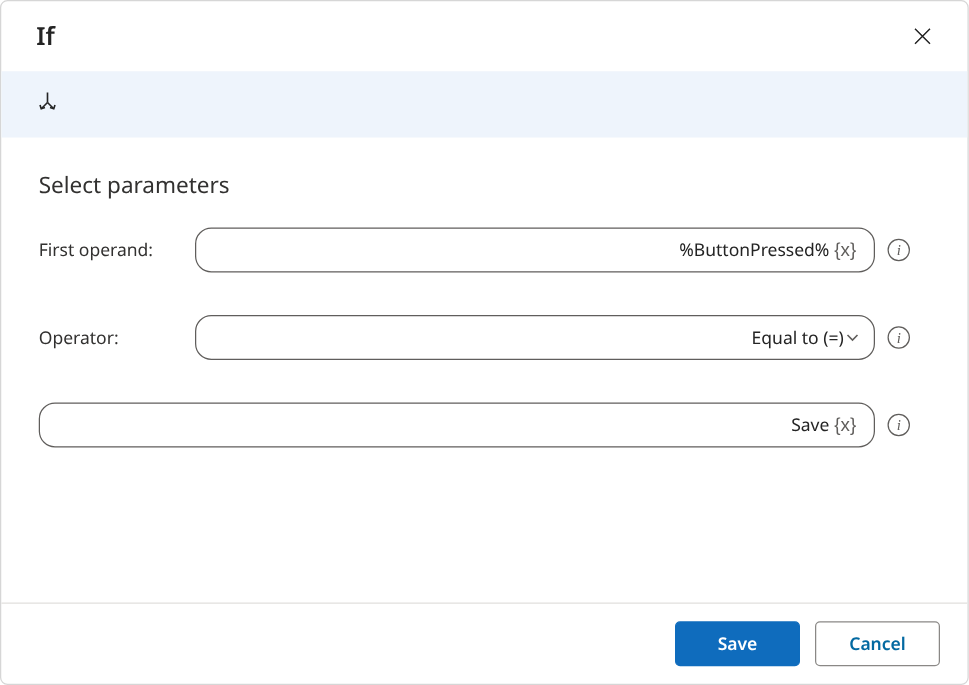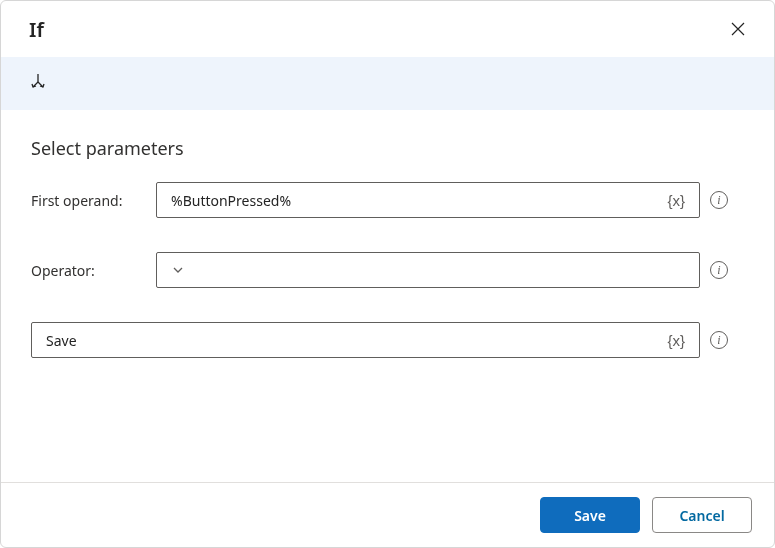--- a/index.html
+++ b/index.html
@@ -10,21 +10,20 @@
     height: 548px;
     border: 1px solid #d6d6d6;
     border-radius: 6px;
     display: flex;
     flex-direction: column;
     overflow: hidden;
   }
   .titlebar {
     display: flex;
     justify-content: space-between;
-    align-items: center;
     padding: 14px 22px 14px 28px;
   }
   .titlebar h1 {
     font-size: 20px;
     font-weight: 600;
     color: #242424;
   }
   .close-btn {
     width: 28px; height: 28px;
     display: flex; align-items: center; justify-content: center;
@@ -78,28 +77,29 @@
   .form-row .control-wrap {
     flex: 1;
     display: flex;
     align-items: center;
     gap: 10px;
   }
   .control {
     flex: 1;
     height: 36px;
     border: 1px solid #605e5c;
-    border-radius: 2px;
+    border-radius: 13px;
     display: flex;
     align-items: center;
     padding: 0 10px 0 14px;
     font-size: 14px;
     color: #242424;
     background: #fff;
     position: relative;
+    text-align: right;
   }
   .control .value { flex: 1; }
   .control .var-btn {
     font-family: "Segoe UI", sans-serif;
     color: #605e5c;
     font-size: 15px;
     padding: 2px 4px;
     cursor: pointer;
   }
   .control .chev {
@@ -183,20 +183,21 @@
         <span class="var-btn">{x}</span>
       </div>
       <div class="info-icon">i</div>
     </div>
   </div>
 
   <div class="form-row">
     <div class="label">Operator:</div>
     <div class="control-wrap">
       <div class="control">
+        <span class="value">Equal to (=)</span>
         <span class="chev">
           <svg width="14" height="14" viewBox="0 0 14 14">
               <path d="M3 5 L7 9 L11 5" stroke="#605e5c" stroke-width="1.3" fill="none"></path>
             </svg>
         </span>
       </div>
       <div class="info-icon">i</div>
     </div>
   </div>
 

